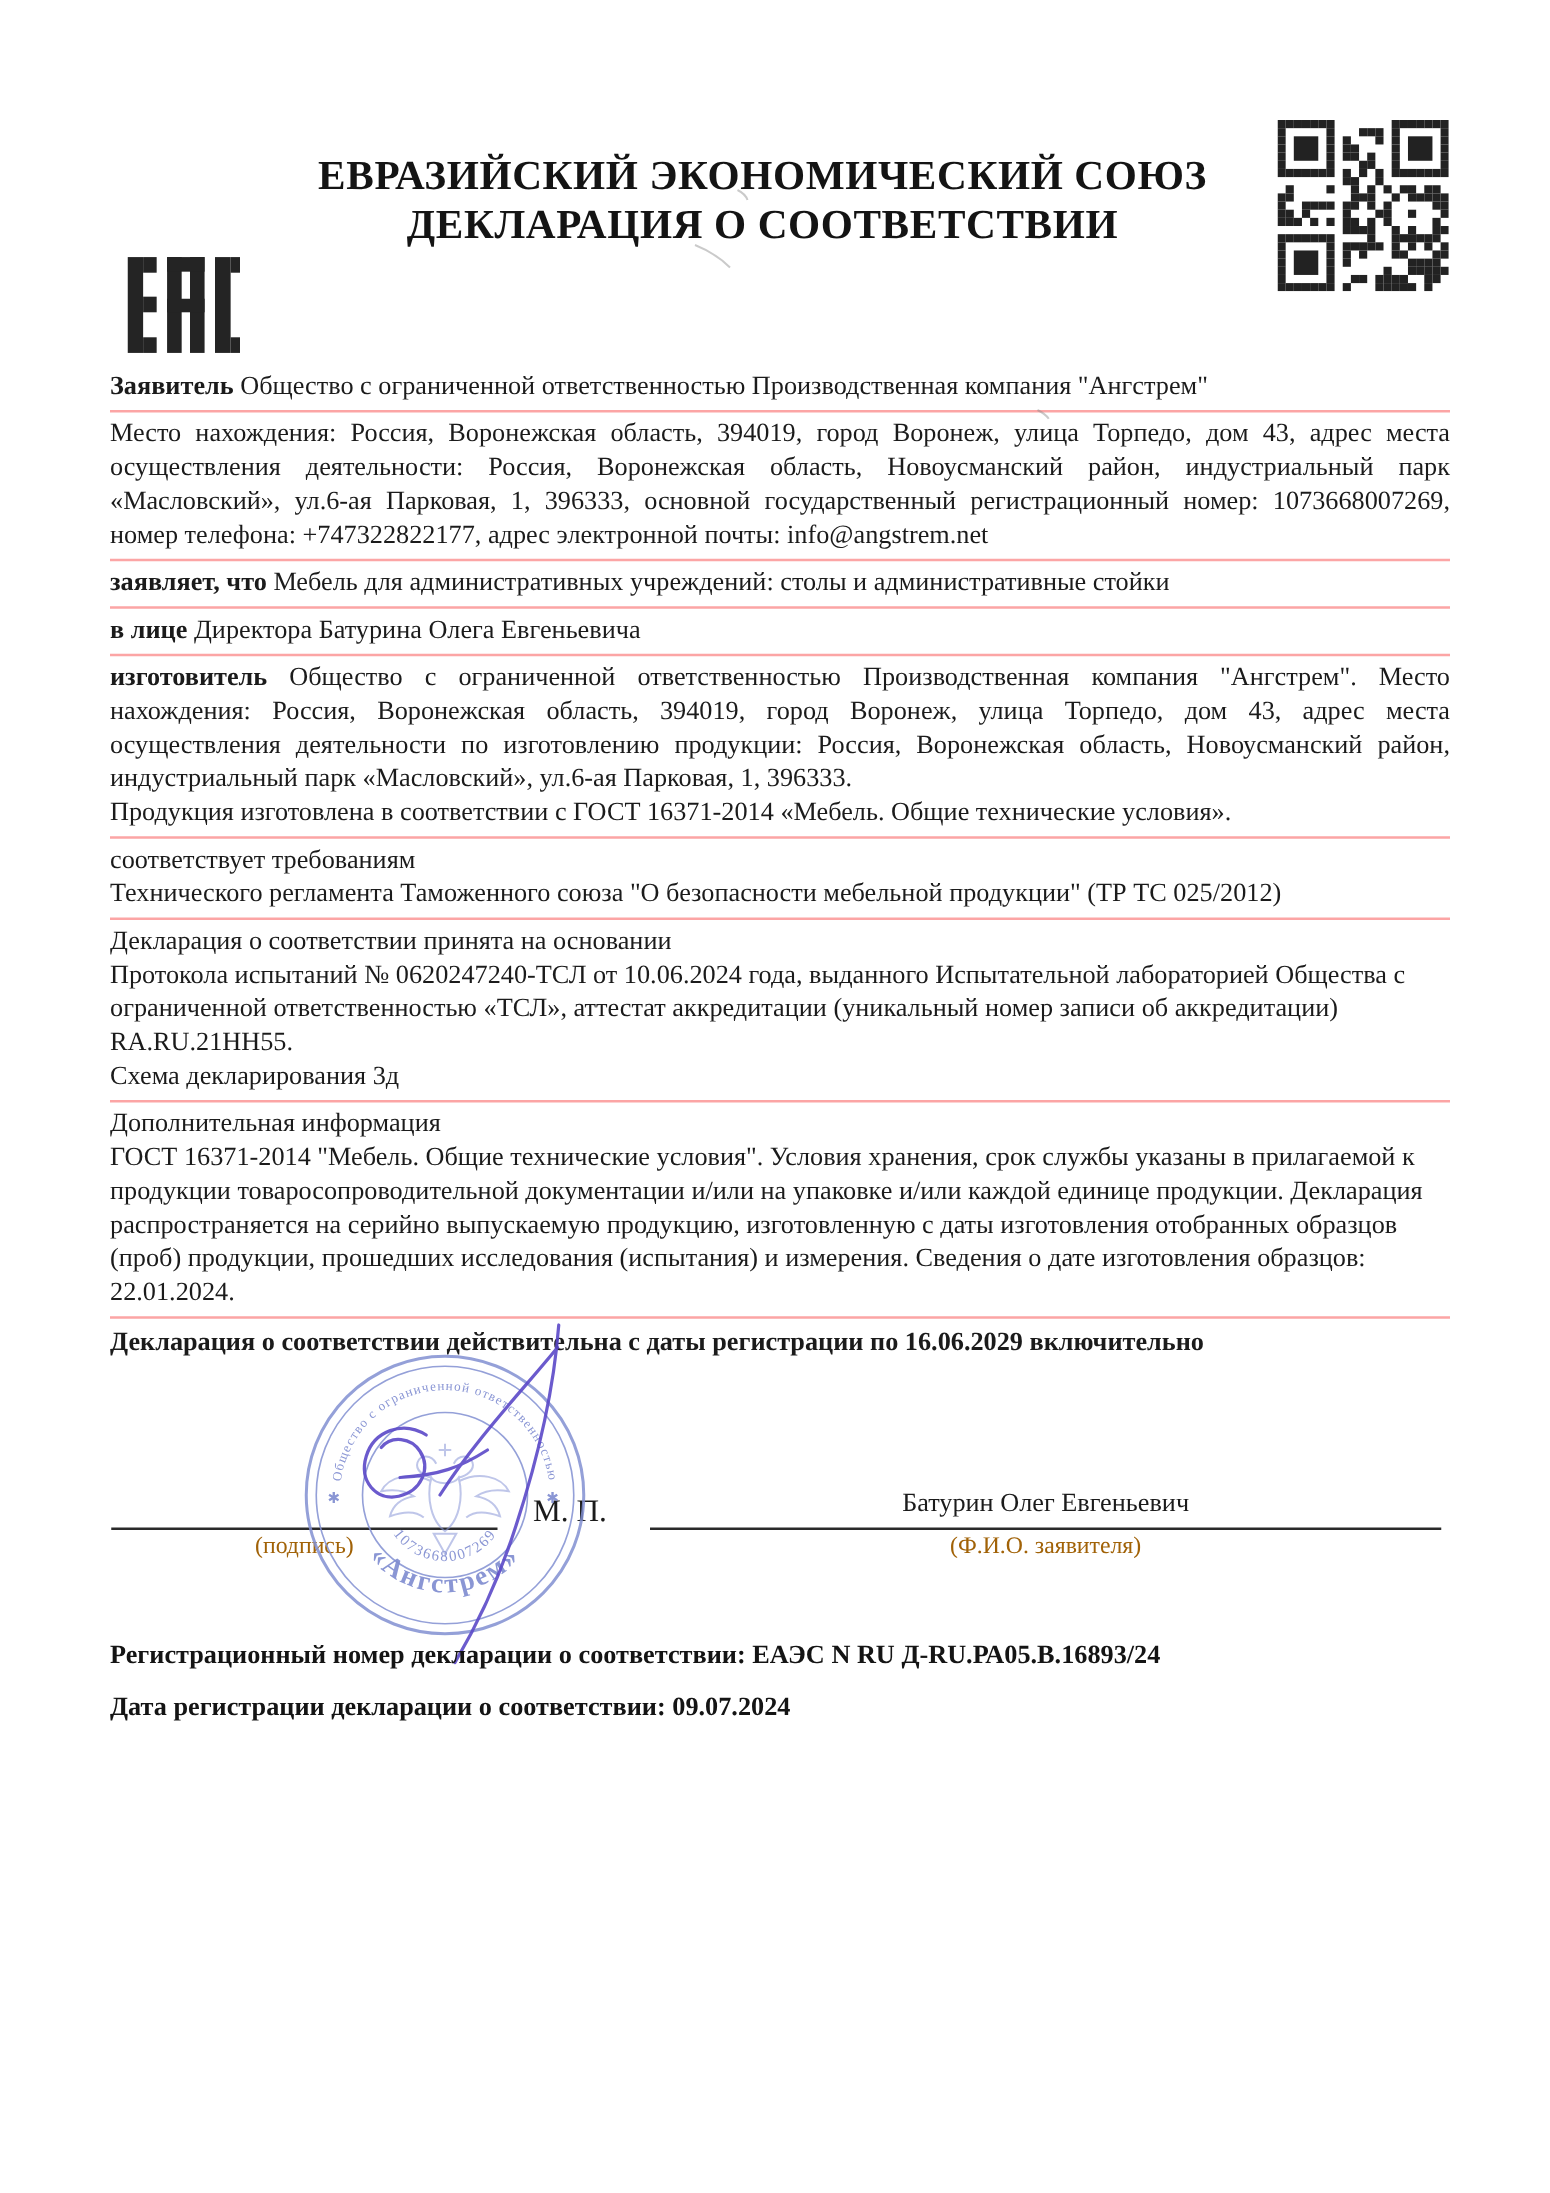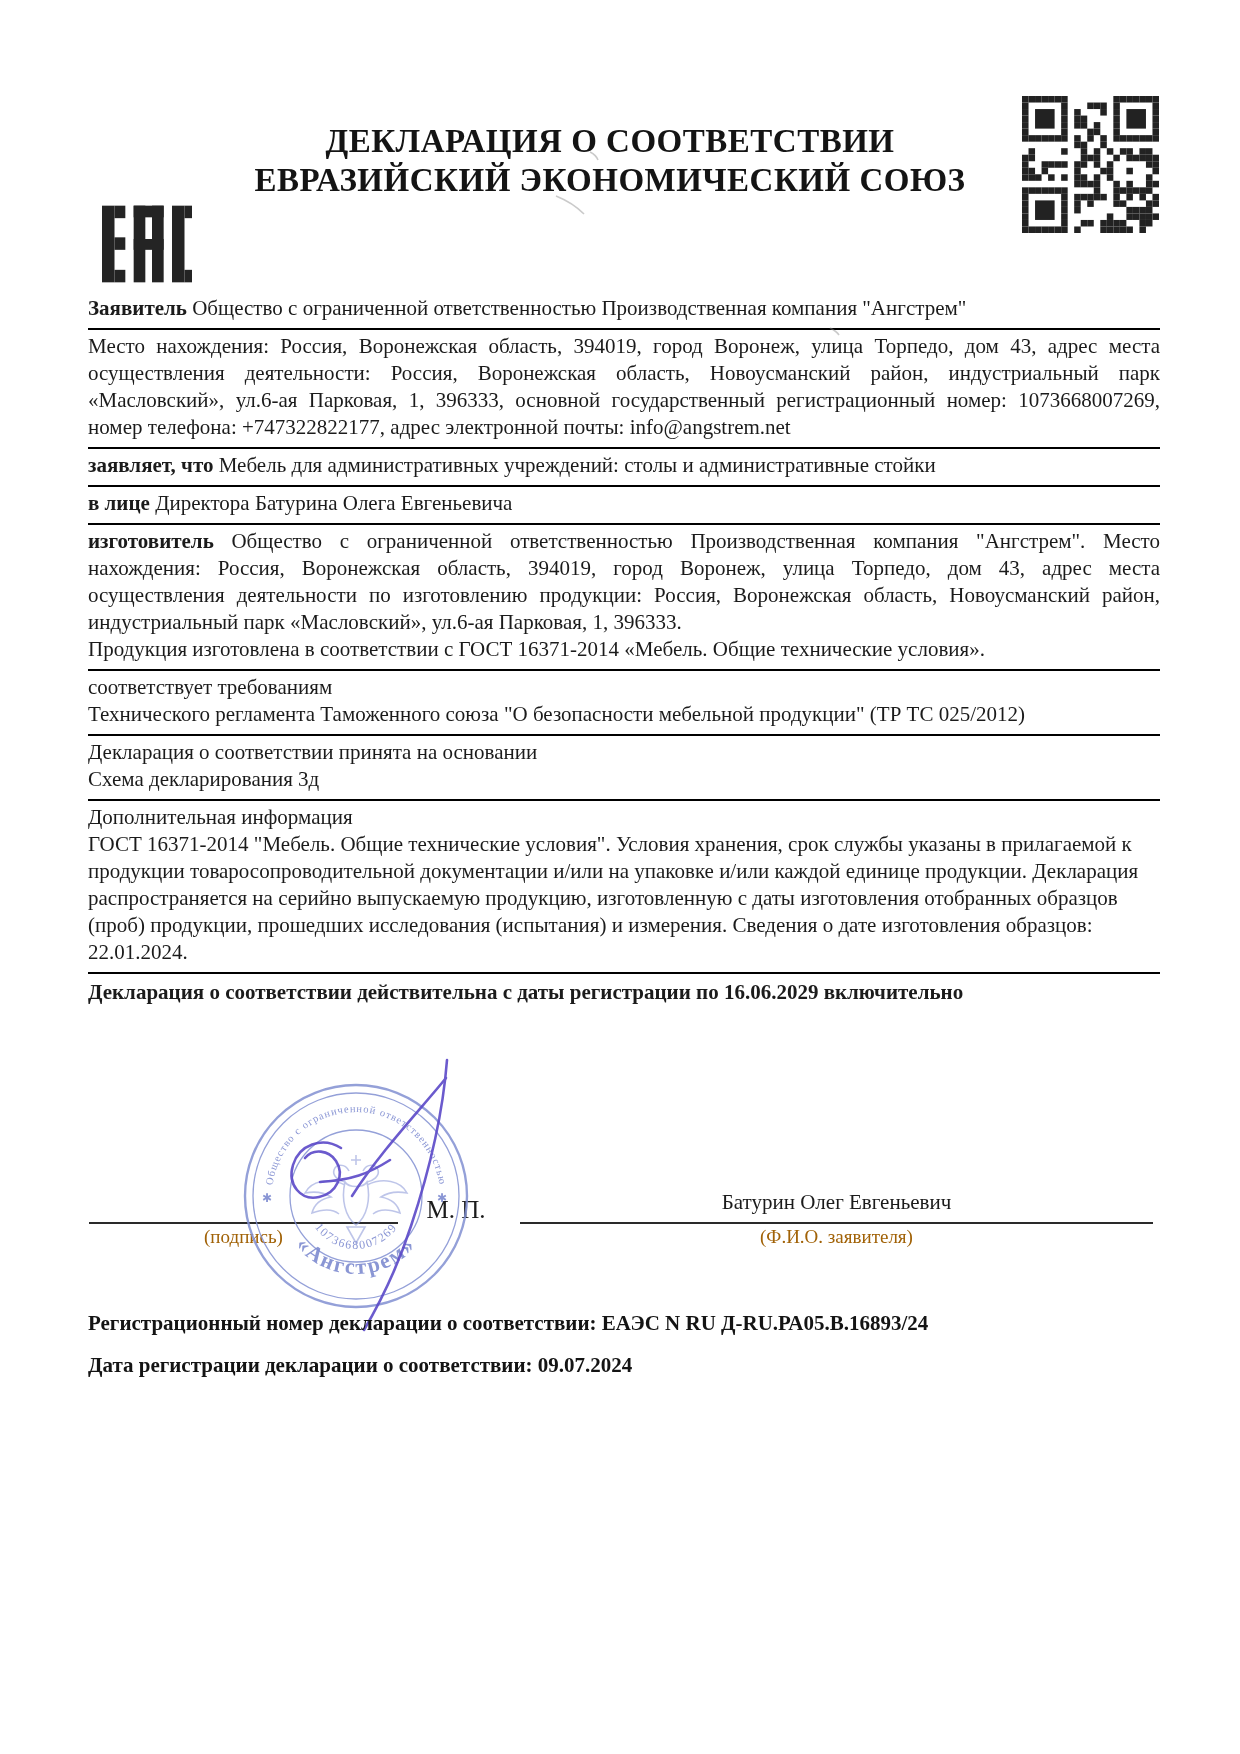--- a/index.html
+++ b/index.html
@@ -6,21 +6,21 @@
   .page{position:relative;width:1240px;height:1754px;background:#ffffff;overflow:hidden;
         font-family:"Liberation Serif",serif;color:#1b1b1b;}
 
   .title{position:absolute;left:88px;top:122px;width:1044px;text-align:center;
          font-weight:bold;font-size:33px;line-height:39px;letter-spacing:.5px;color:#141414;}
 
   .eac{position:absolute;left:102px;top:198px;}
   .qr{position:absolute;left:1022px;top:96px;}
 
   .content{position:absolute;left:88px;top:292px;width:1072px;font-size:21px;line-height:27px;}
-  .sec{border-bottom:2px solid #000000;padding:3px 0 6px;}
+  .sec{border-bottom:2px solid #fca5a5;padding:3px 0 6px;}
   .sec p{margin:0;}
   .just{text-align:justify;}
   .b{font-weight:bold;}
   .hdr{font-weight:normal;}
   .validity{border-bottom:none;font-weight:bold;padding-top:5px;}
 
   .sigline{position:absolute;height:0;border-top:2px solid #2a2a2a;}
   .sigline-left{left:89px;top:1222px;width:309px;}
   .sigline-right{left:520px;top:1222px;width:633px;}
   .cap{position:absolute;font-size:19px;text-align:center;color:#a16207;}
@@ -51,22 +51,22 @@
       <rect x="60" y="0" width="14" height="92"></rect>
       <rect x="38" y="0" width="36" height="14"></rect>
       <rect x="38" y="40" width="36" height="13"></rect>
       <rect x="84" y="0" width="15" height="92"></rect>
       <rect x="99" y="0" width="9" height="15"></rect>
       <rect x="99" y="77" width="9" height="15"></rect>
     </g>
   </svg>
 
   <div class="title">
+    <div>ЕВРАЗИЙСКИЙ ЭКОНОМИЧЕСКИЙ СОЮЗ</div>
     <div>ДЕКЛАРАЦИЯ О СООТВЕТСТВИИ</div>
-    <div>ЕВРАЗИЙСКИЙ ЭКОНОМИЧЕСКИЙ СОЮЗ</div>
   </div>
 
   <svg id="qr" class="qr" width="137" height="137" viewBox="0 0 136.5 136.5">
       <rect x="65" y="6.5" width="6.5" height="6.5" fill="#222"></rect>
       <rect x="71.5" y="6.5" width="6.5" height="6.5" fill="#222"></rect>
       <rect x="78" y="6.5" width="6.5" height="6.5" fill="#222"></rect>
       <rect x="52" y="13" width="6.5" height="6.5" fill="#222"></rect>
       <rect x="78" y="13" width="6.5" height="6.5" fill="#222"></rect>
       <rect x="52" y="19.5" width="6.5" height="6.5" fill="#222"></rect>
       <rect x="58.5" y="19.5" width="6.5" height="6.5" fill="#222"></rect>
@@ -290,20 +290,21 @@
       <p>Продукция изготовлена в соответствии с ГОСТ 16371-2014 «Мебель. Общие технические условия».</p>
     </div>
 
     <div class="sec">
       <p class="hdr">соответствует требованиям</p>
       <p>Технического регламента Таможенного союза "О безопасности мебельной продукции" (ТР ТС 025/2012)</p>
     </div>
 
     <div class="sec">
       <p class="hdr">Декларация о соответствии принята на основании</p>
+      <p>Протокола испытаний № 0620247240-ТСЛ от 10.06.2024 года, выданного Испытательной лабораторией Общества с ограниченной ответственностью «ТСЛ», аттестат аккредитации (уникальный номер записи об аккредитации) RA.RU.21НН55.</p>
       <p>Схема декларирования 3д</p>
     </div>
 
     <div class="sec">
       <p class="hdr">Дополнительная информация</p>
       <p>ГОСТ 16371-2014 "Мебель. Общие технические условия". Условия хранения, срок службы указаны в прилагаемой к продукции товаросопроводительной документации и/или на упаковке и/или каждой единице продукции. Декларация распространяется на серийно выпускаемую продукцию, изготовленную с даты изготовления отобранных образцов (проб) продукции, прошедших исследования (испытания) и измерения. Сведения о дате изготовления образцов: 22.01.2024.</p>
     </div>
 
     <div class="sec validity">Декларация о соответствии  действительна с даты регистрации по 16.06.2029 включительно</div>
   </div>

